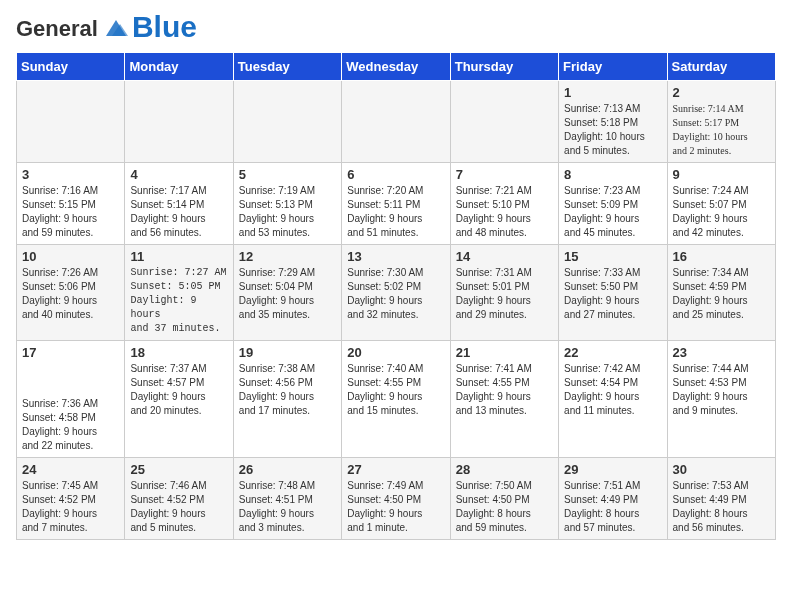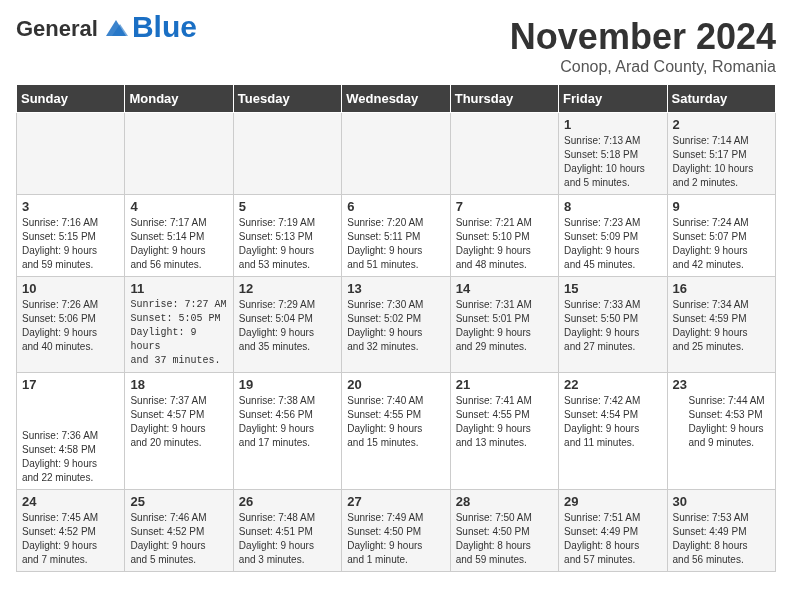--- a/index.html
+++ b/index.html
@@ -32,21 +32,21 @@
     .location-title {
       font-size: 16px;
       color: #555;
     }
     table {
       width: 100%;
       border-collapse: collapse;
       table-layout: fixed;
     }
     thead th {
-      background: #404040;
+      background: #1d4ed8;
       color: #fff;
       font-size: 13px;
       font-weight: bold;
       padding: 6px 4px;
       text-align: left;
       border: 1px solid #fff;
     }
     tbody td {
       vertical-align: top;
       border: 1px solid #ccc;
@@ -82,24 +82,20 @@
   <div class="logo">
     <div style="display:flex;align-items:center;gap:4px;">
       <span style="font-size:22px;font-weight:bold;color:#333;">General</span>
       <svg width="28" height="22" viewBox="0 0 28 22">
         <polygon points="4,18 14,2 24,18" fill="#1a6fc4" opacity="0.85"></polygon>
         <polygon points="10,18 18,6 26,18" fill="#1a6fc4" opacity="0.6"></polygon>
       </svg>
     </div>
     <span style="font-size:30px;font-weight:bold;color:#1a6fc4;margin-top:-6px;margin-left:2px;">Blue</span>
   </div>
-  <div class="title-area">
-    <div class="month-title">November 2024</div>
-    <div class="location-title">Conop, Arad County, Romania</div>
-  </div>
 </div>
 
 <table>
   <thead>
     <tr>
     <th>Sunday</th>
         <th>Monday</th>
         <th>Tuesday</th>
         <th>Wednesday</th>
         <th>Thursday</th>
@@ -116,21 +112,21 @@
         <td class="empty-cell"></td>
         <td>
           <span class="day-num">1</span>
           <div class="day-info" style="white-space: pre-line;">Sunrise: 7:13 AM
 Sunset: 5:18 PM
 Daylight: 10 hours
 and 5 minutes.</div>
         </td>
         <td>
           <span class="day-num">2</span>
-          <div class="day-info" style="white-space: pre-line;">Sunrise: 7:14 AM
+          <div class="day-info" style="white-space: pre-line; font-family: Liberation Serif, serif;">Sunrise: 7:14 AM
 Sunset: 5:17 PM
 Daylight: 10 hours
 and 2 minutes.</div>
         </td>
       </tr>
       <tr>
         <td>
           <span class="day-num">3</span>
           <div class="day-info" style="white-space: pre-line;">Sunrise: 7:16 AM
 Sunset: 5:15 PM
@@ -269,21 +265,21 @@
         </td>
         <td>
           <span class="day-num">22</span>
           <div class="day-info" style="white-space: pre-line;">Sunrise: 7:42 AM
 Sunset: 4:54 PM
 Daylight: 9 hours
 and 11 minutes.</div>
         </td>
         <td>
           <span class="day-num">23</span>
-          <div class="day-info" style="white-space: pre-line; margin-left: 16px;">Sunrise: 7:44 AM
+          <div class="day-info" style="white-space: pre-line;">Sunrise: 7:44 AM
 Sunset: 4:53 PM
 Daylight: 9 hours
 and 9 minutes.</div>
         </td>
       </tr>
       <tr>
         <td>
           <span class="day-num">24</span>
           <div class="day-info" style="white-space: pre-line;">Sunrise: 7:45 AM
 Sunset: 4:52 PM

